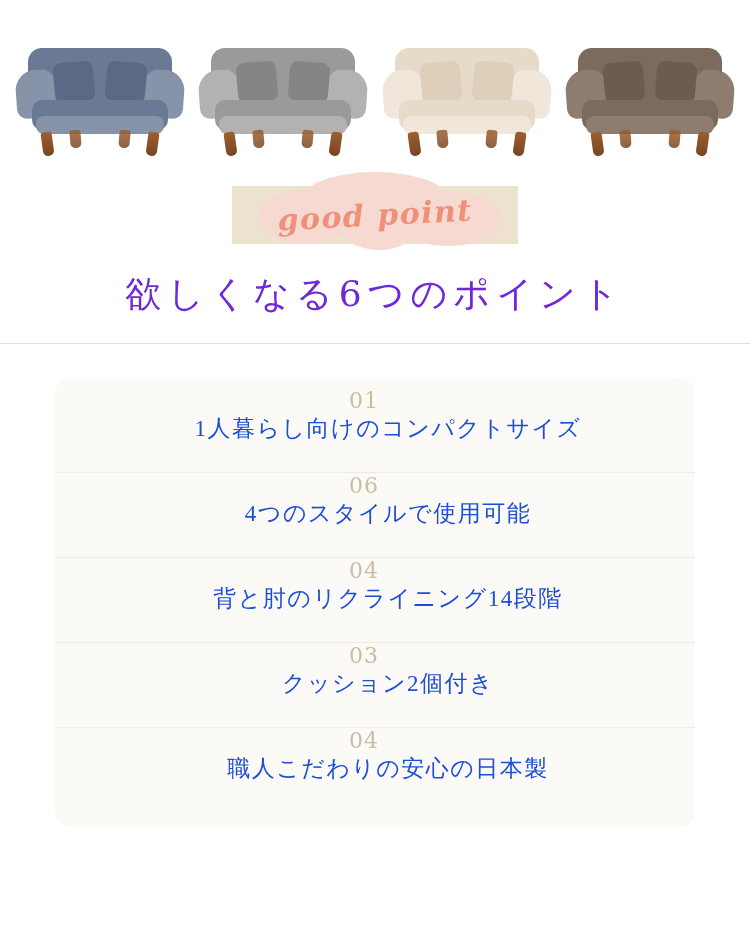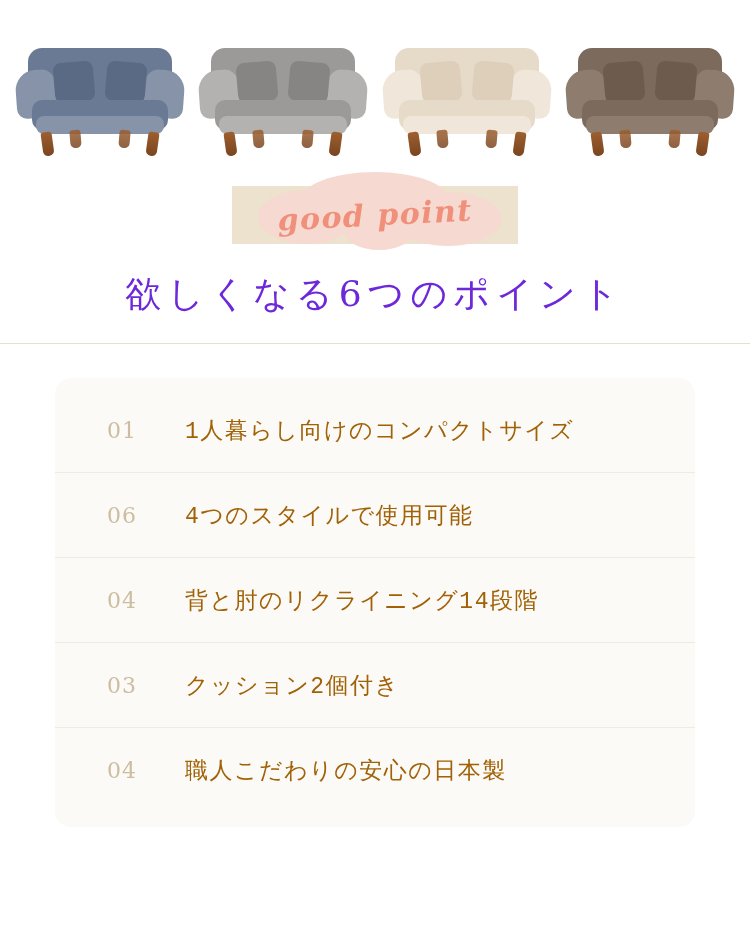--- a/index.html
+++ b/index.html
@@ -154,35 +154,36 @@
     padding: 10px 0 14px 0;
     box-sizing: border-box;
   }
   .point {
     display: flex;
     align-items: center;
     height: 85px;
     padding: 0 26px 0 52px;
     box-sizing: border-box;
     border-bottom: 1px solid #efebe2;
+    flex-direction: column;
   }
   .point:last-child { border-bottom: none; }
   .point .idx {
     font-family: "DejaVu Serif", serif;
     font-size: 22px;
     color: #cdbda0;
     letter-spacing: 1px;
     width: 78px;
     flex: none;
   }
   .point .txt {
-    font-family: Liberation Mono, monospace;
+    font-family: Liberation Serif, serif;
     font-size: 23px;
     letter-spacing: 1.5px;
-    color: #a16207;
+    color: #1d4ed8;
   }
 </style>
 </head>
 <body>
 
 <div class="product-row">
   <div class="sofa" style="--main:#6b7a94;--light:#8693a9;--dark:#5a6a85">
     <div class="back"></div>
     <div class="arm-l"></div>
     <div class="arm-r"></div>

